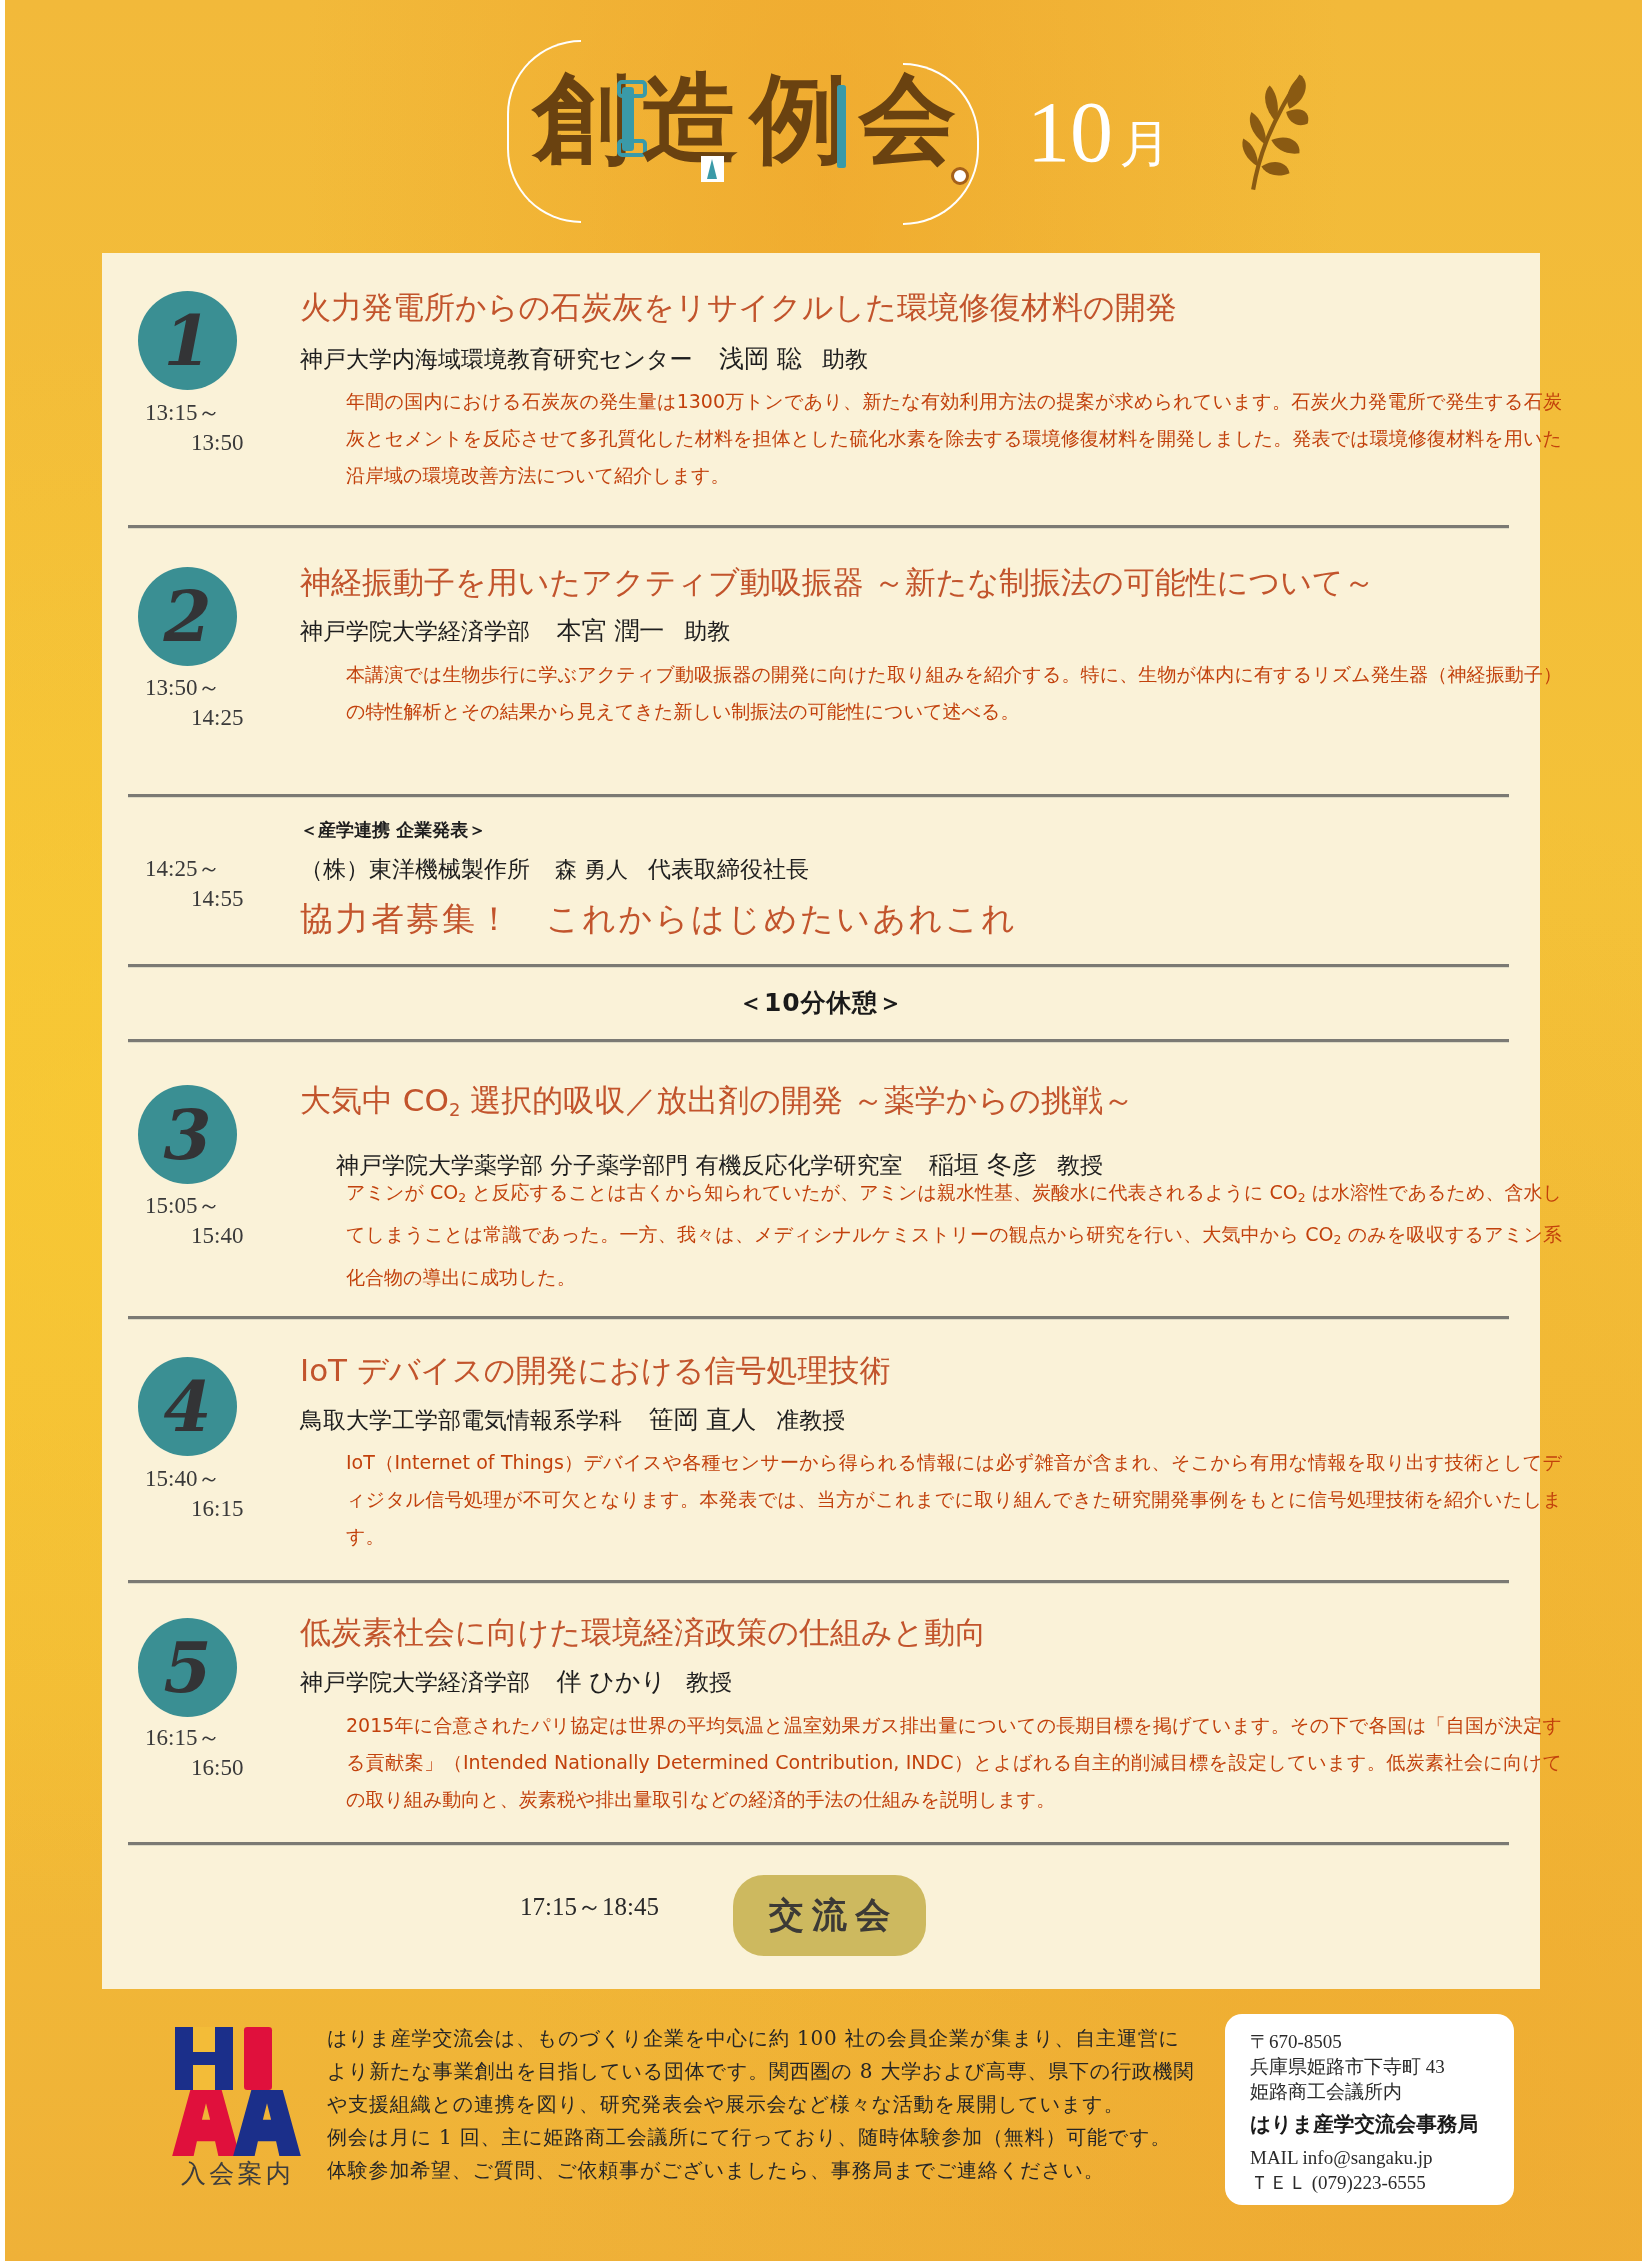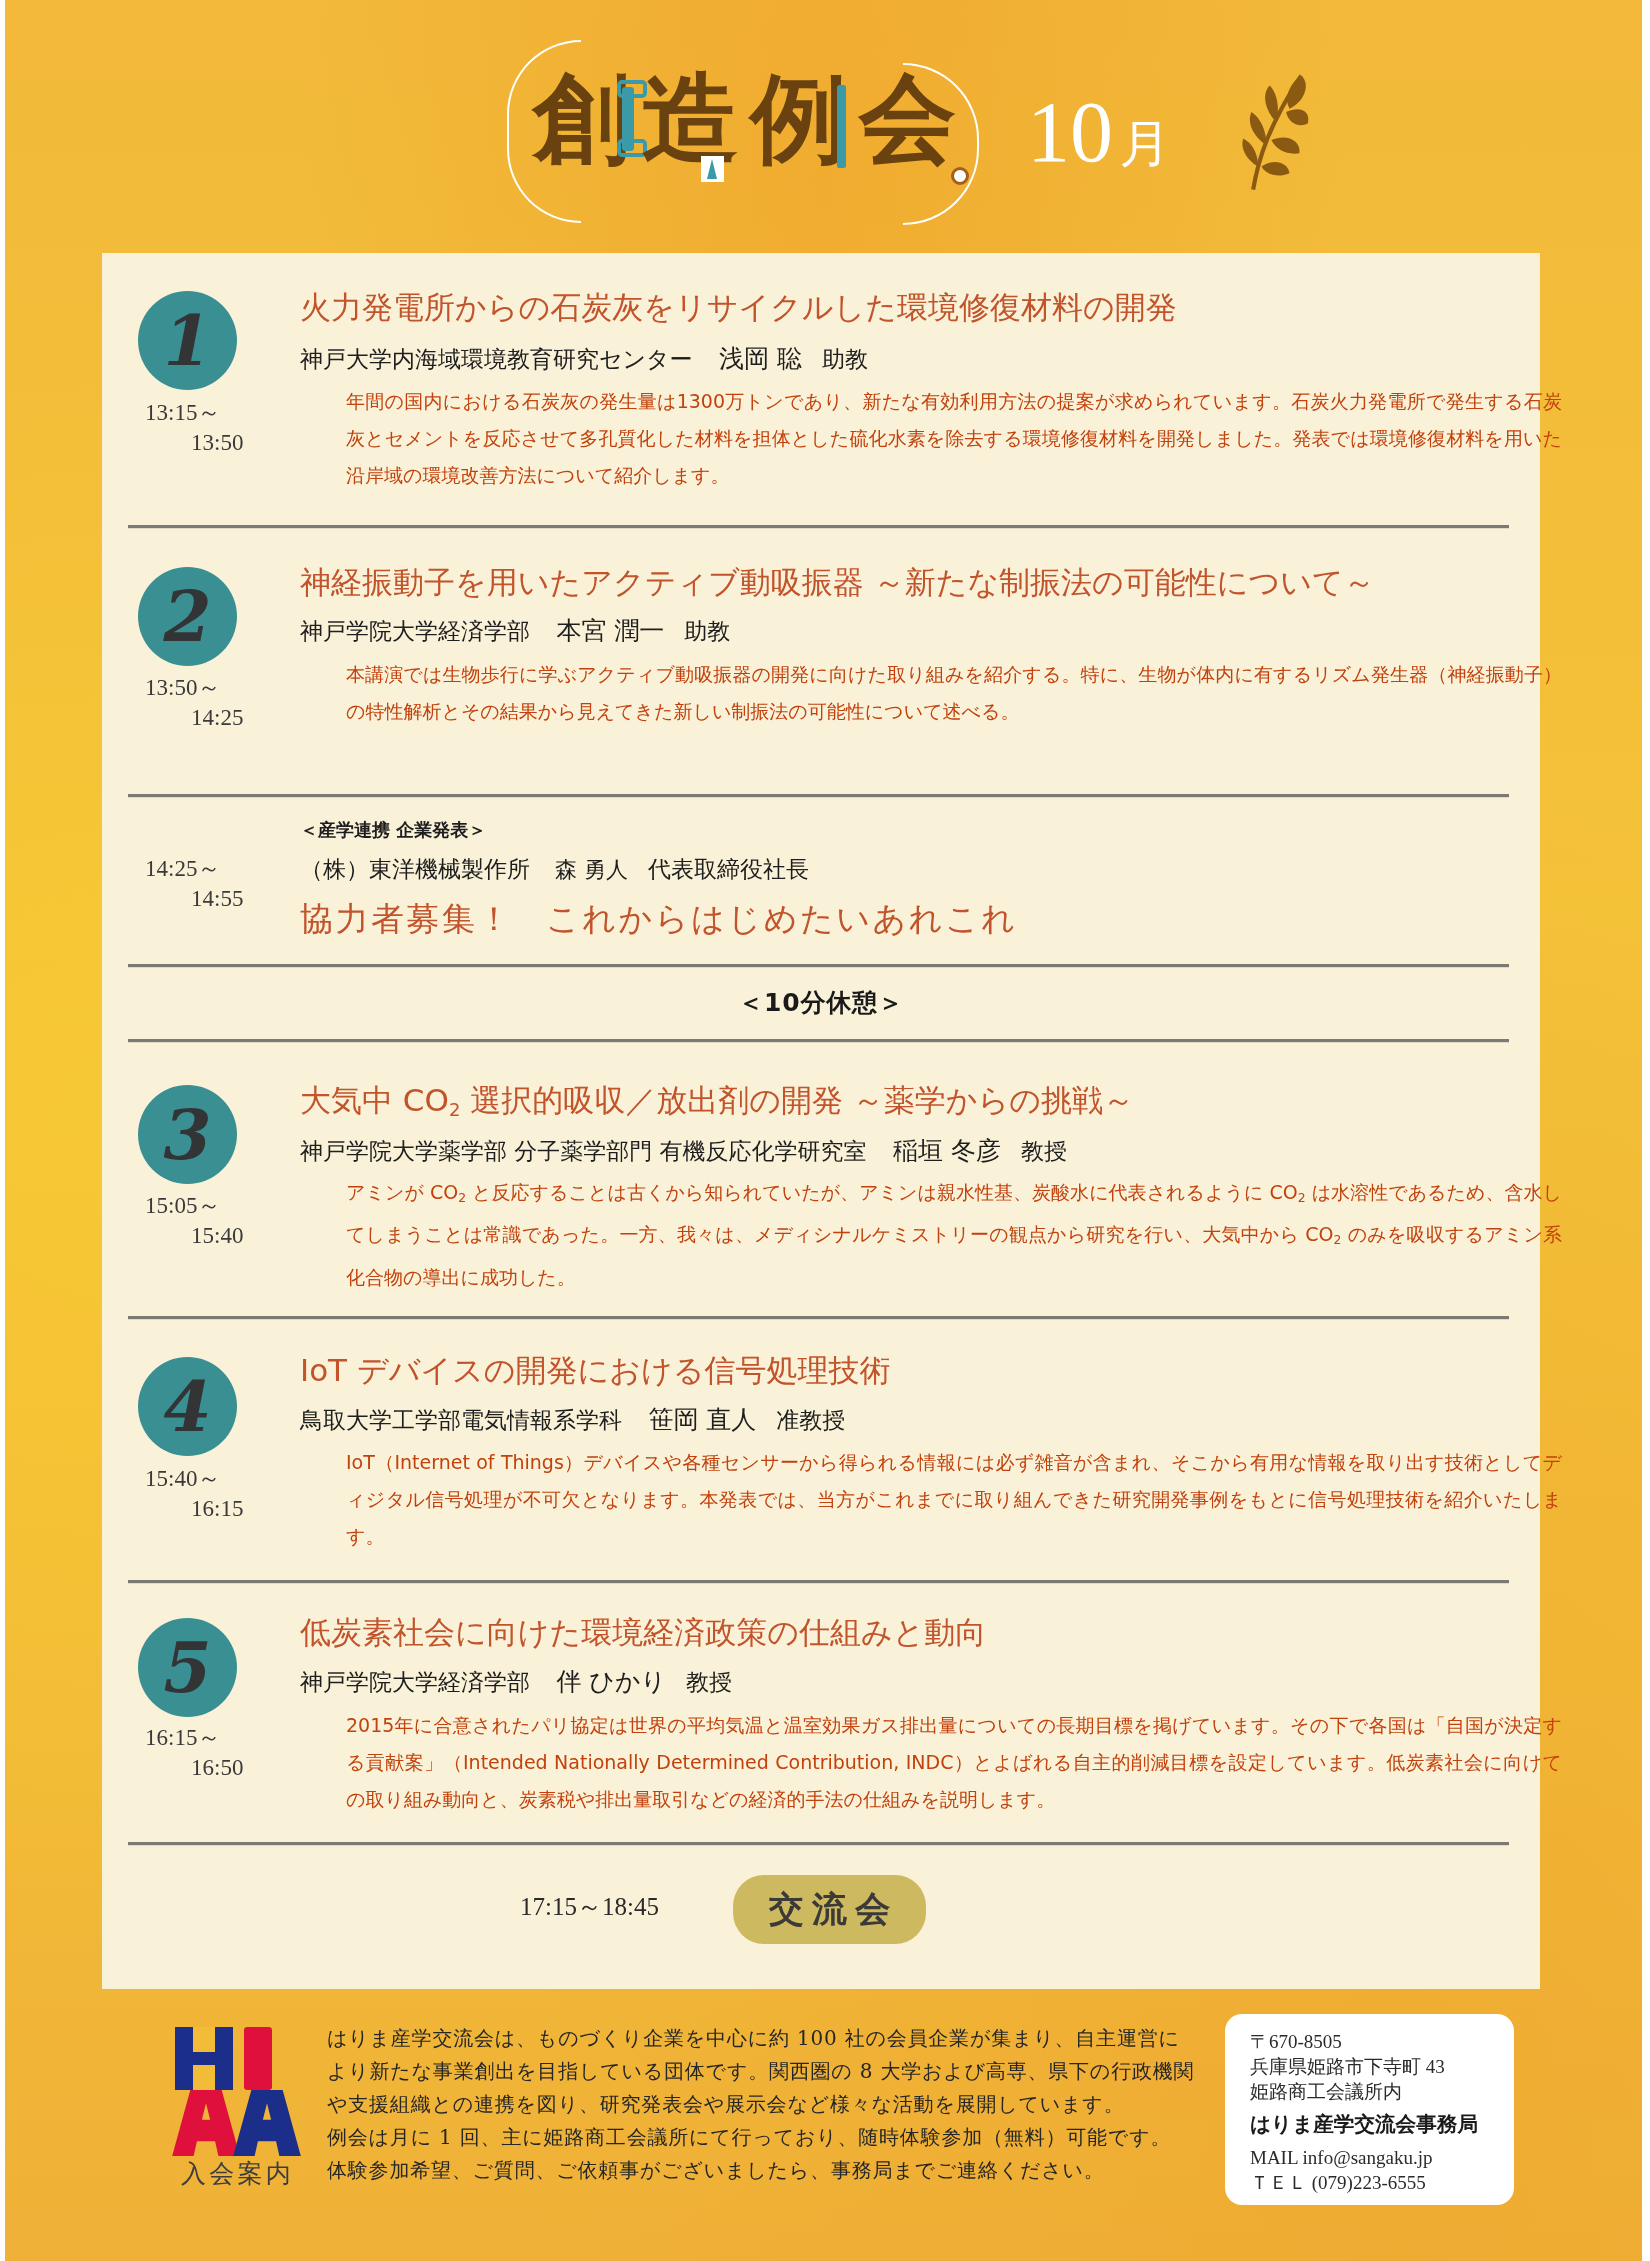--- a/index.html
+++ b/index.html
@@ -95,21 +95,21 @@
   .break-label {
     position: absolute; left: 0; width: 100%; text-align: center;
     font-size: 25px; font-weight: bold; color: #1a1a1a; letter-spacing: 0.8px;
   }
 
   .social-time {
     position: absolute; left: 418px; top: 1637px;
     font-family: "Liberation Serif", serif; font-size: 25px; color: #2a2a2a;
   }
   .social-pill {
-    position: absolute; left: 631px; top: 1622px; width: 193px; height: 69px;
+    position: absolute; left: 631px; top: 1622px; width: 193px; height: 81px;
     border-radius: 31px; background: #cdb95f;
     display: flex; align-items: center; justify-content: center;
     font-family: "DejaVu Serif", serif; font-weight: bold; font-size: 35px; color: #3c3a36; letter-spacing: 8.3px; padding-left: 8.3px;
   }
 
   
   .logo { position: absolute; left: 170px; top: 2027px; width: 122px; height: 129px; }
   .logo .blk { position: absolute; }
   .logo-caption {
     position: absolute; left: 160px; top: 2157px; width: 145px; text-align: center;
@@ -207,21 +207,21 @@
 
     <div class="session" style="top:789px;">
       <div class="badge" style="top:43px;">3</div>
       <div class="time" style="top:149px;">
         <span>15:05～</span>
         <span class="t-end">15:40</span>
       </div>
       <div class="s-title" style="top:40px;">
         <span>大気中 CO</span><sub>2</sub><span> 選択的吸収／放出剤の開発 ～薬学からの挑戦～</span>
       </div>
-      <div class="s-speaker" style="top:94px;">
+      <div class="s-speaker" style="top:108px;margin-left:36px;">
         <span>神戸学院大学薬学部 分子薬学部門 有機反応化学研究室</span><span class="name">稲垣 冬彦</span><span class="role">教授</span>
       </div>
       <div class="s-body" style="top:132px;">
         <span>アミンが CO</span><sub>2</sub><span> と反応することは古くから知られていたが、アミンは親水性基、炭酸水に代表されるように CO</span><sub>2</sub><span> は水溶性であるため、含水してしまうことは常識であった。一方、我々は、メディシナルケミストリーの観点から研究を行い、大気中から CO</span><sub>2</sub><span> のみを吸収するアミン系化合物の導出に成功した。</span>
       </div>
     </div>
     <div class="divider" style="top:1063px;"></div>
 
     <div class="session" style="top:1066px;">
       <div class="badge" style="top:38px;">4</div>

